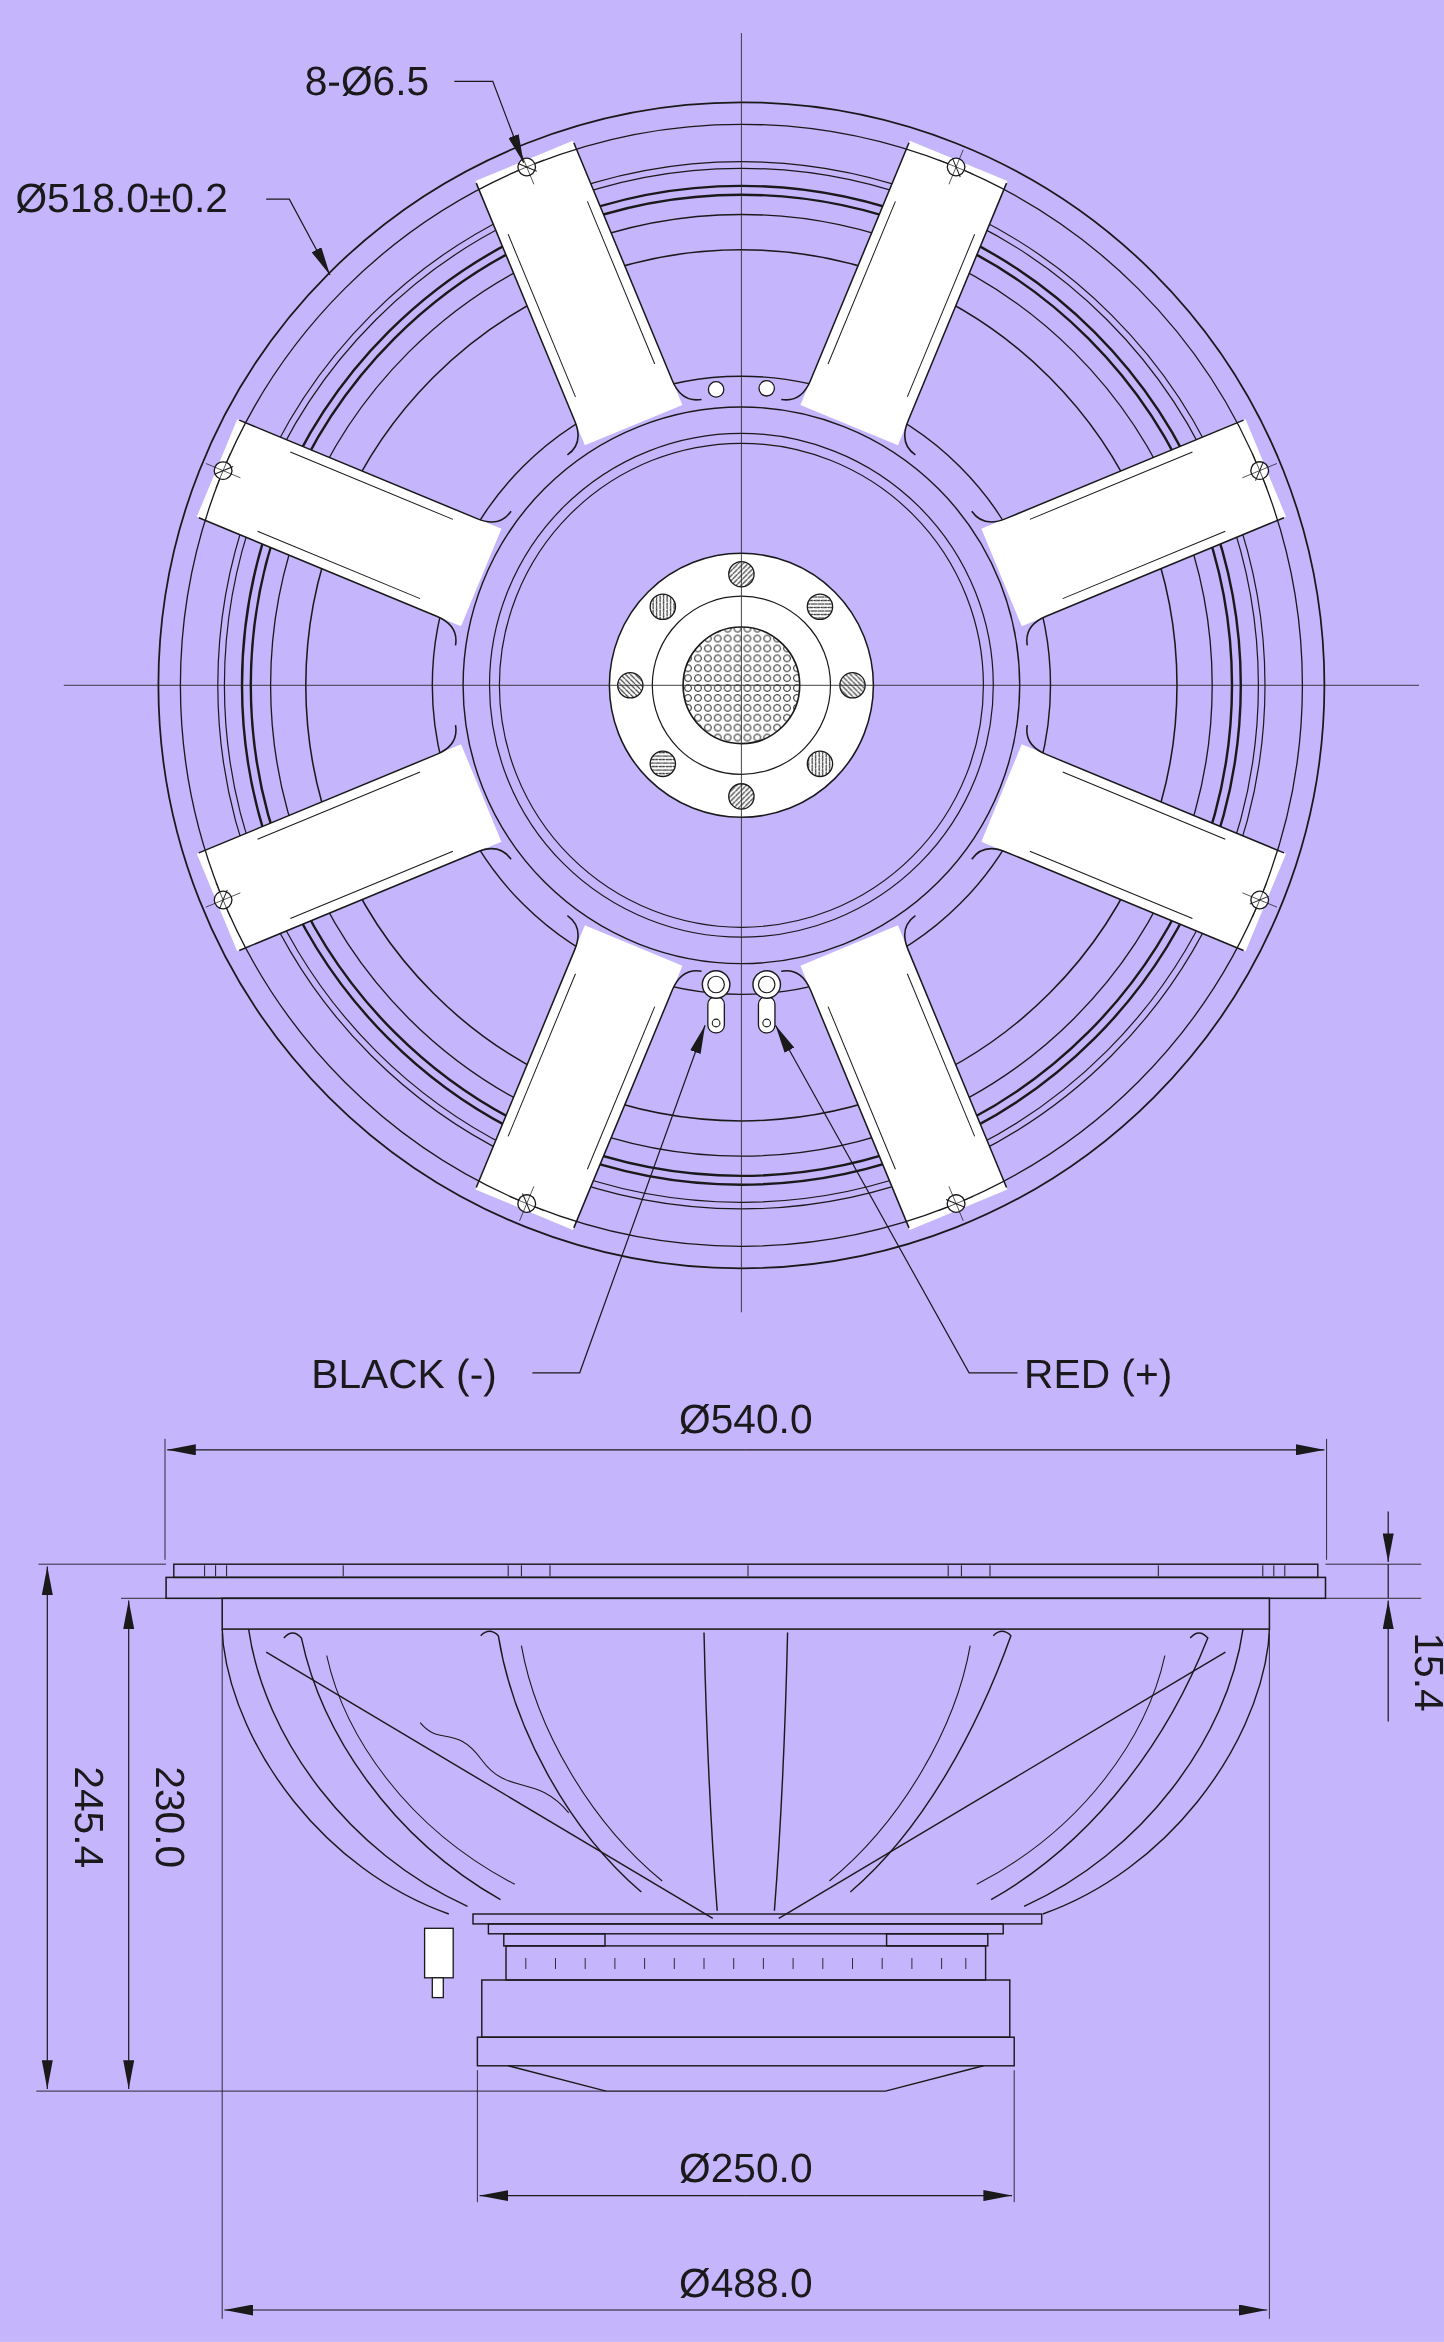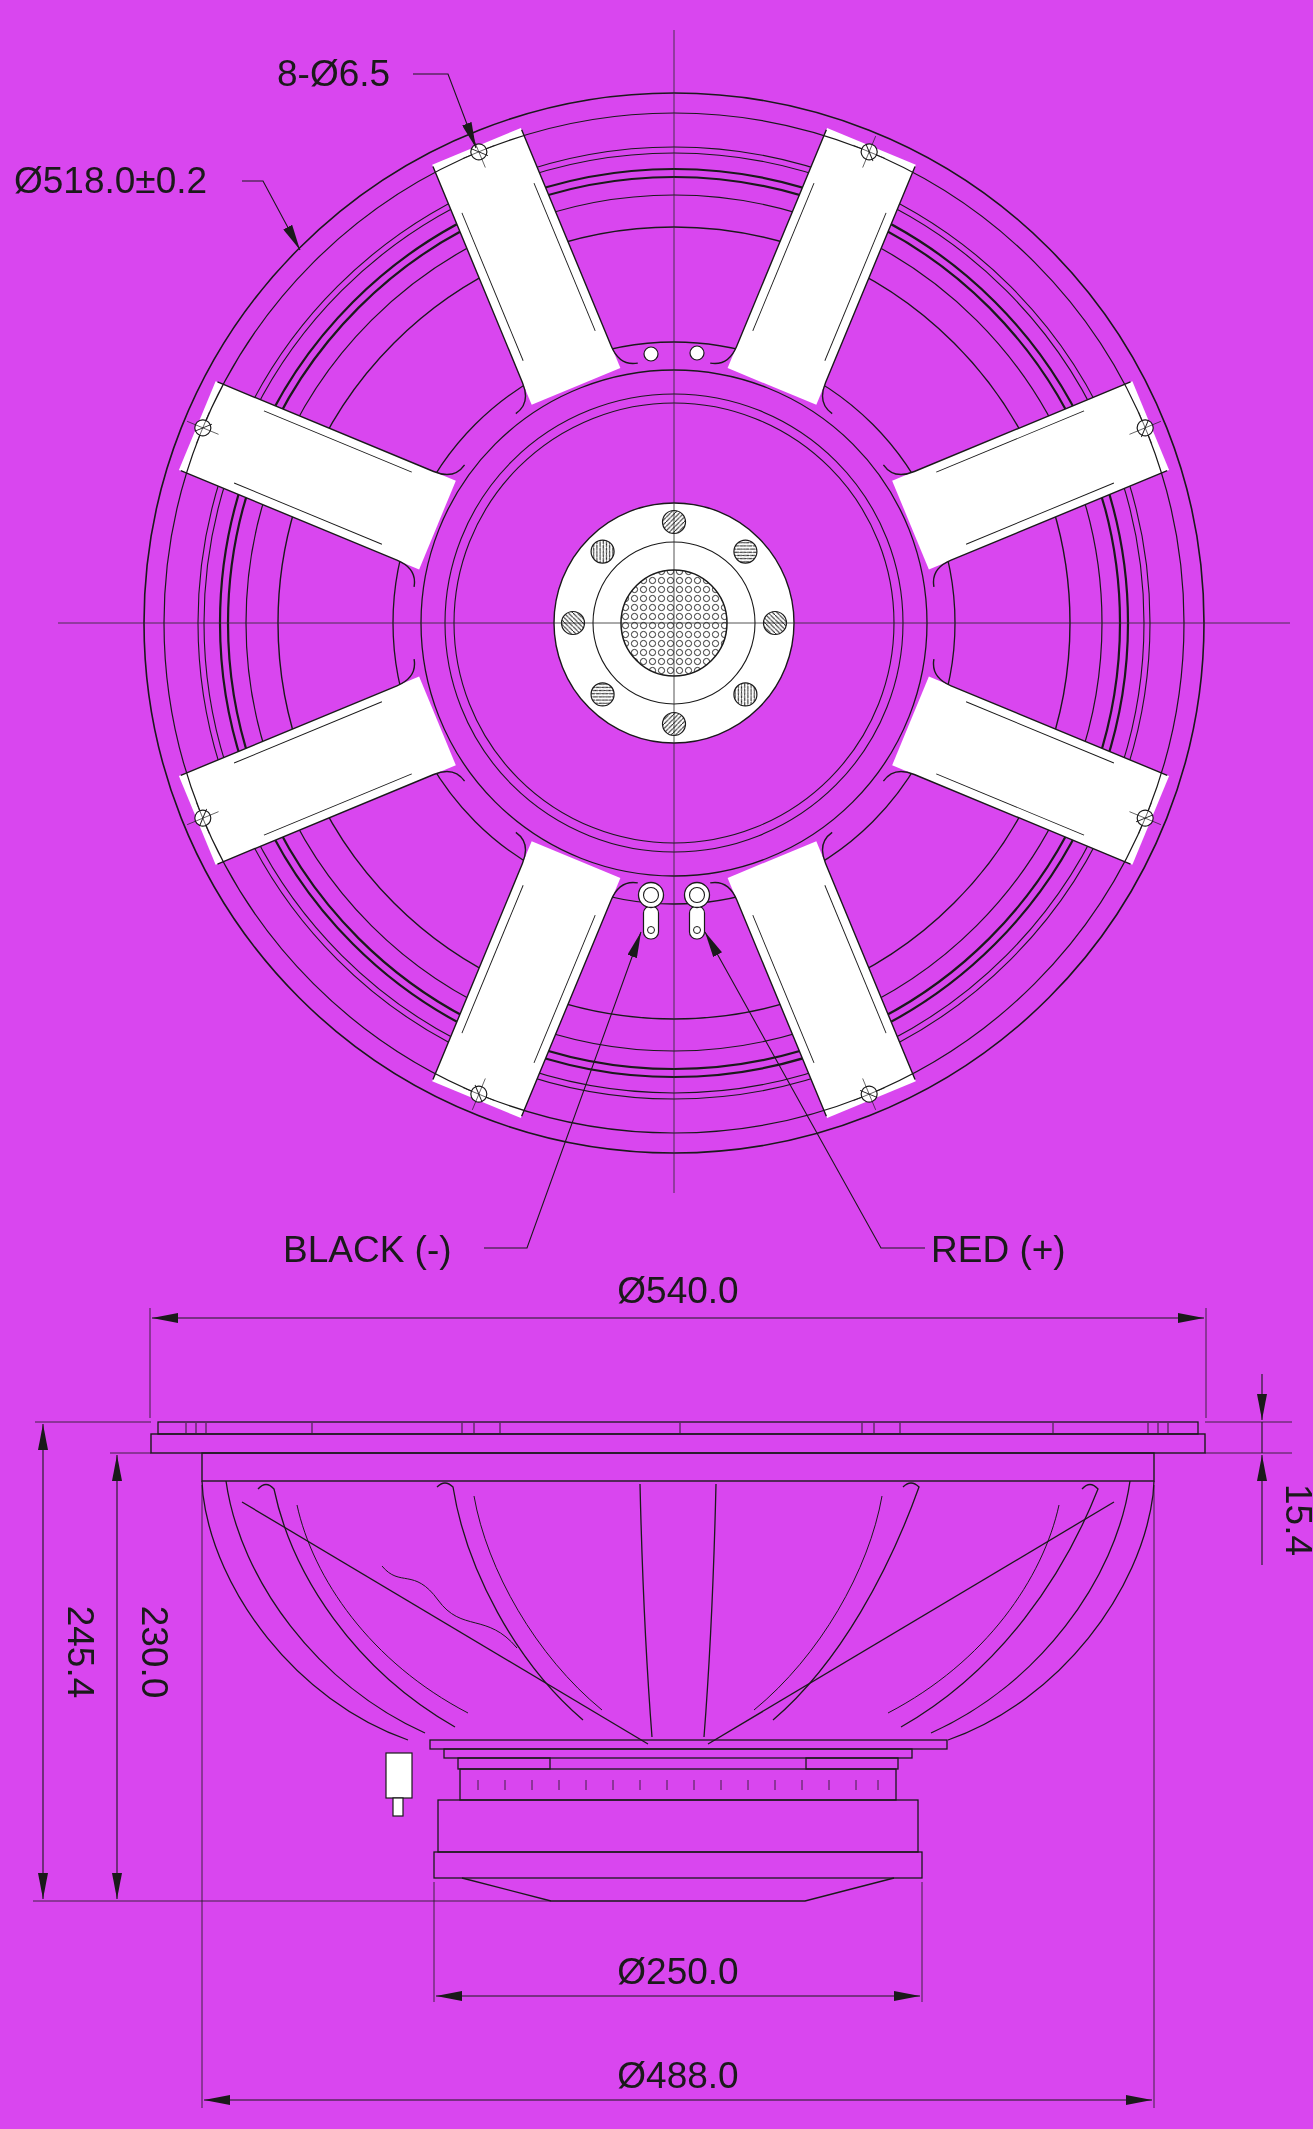--- a/index.html
+++ b/index.html
@@ -1,16 +1,16 @@
 <!DOCTYPE html>
 <html><head>
 <meta charset="utf-8">
 <style>
   html,body{margin:0;padding:0;background:#ffffff;}
-  .canvas{position:relative;width:1313px;height:2129px;background:#d946ef;overflow:hidden;text-align:right;}
+  .canvas{position:relative;width:1313px;height:2129px;background:#c4b5fd;overflow:hidden;text-align:right;}
   svg{display:block;}
   svg text{font-family:"Liberation Sans","DejaVu Sans",sans-serif;fill:#1a1a1a;}
   .dimtext{font-size:37px;}
 </style>
 </head>
 <body>
 
 <div class="canvas">
 <svg width="1313" height="2129" viewBox="0 0 1313 2129">
   <defs>

